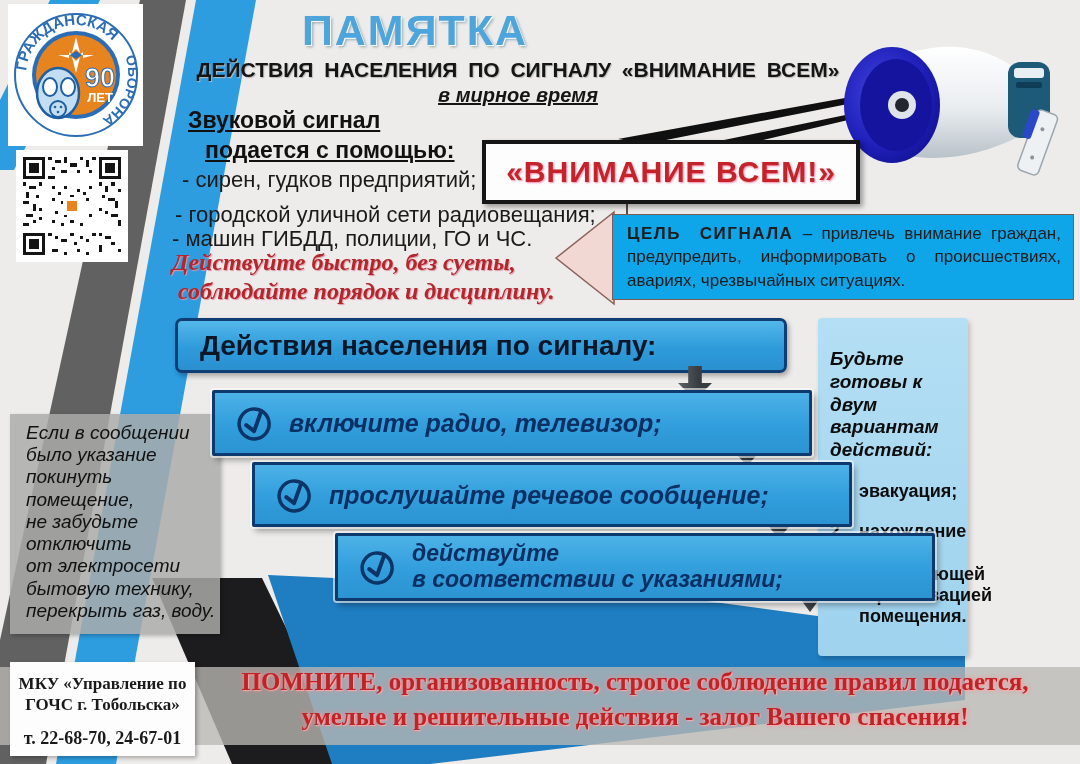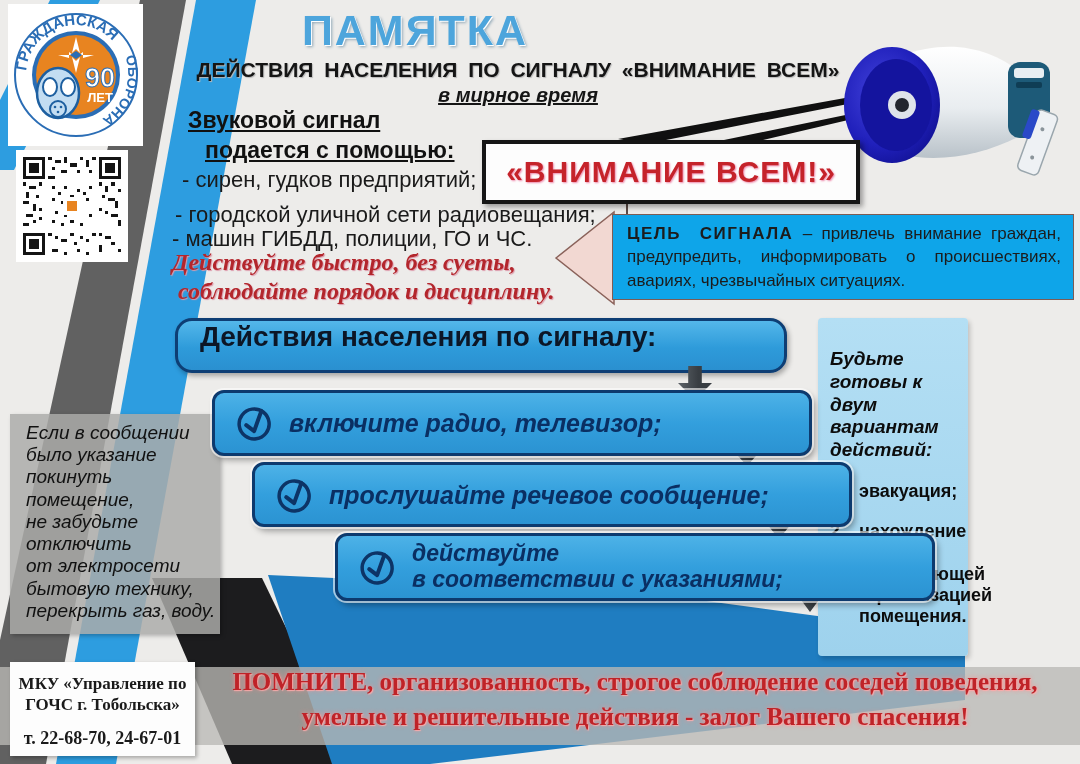--- a/index.html
+++ b/index.html
@@ -33,25 +33,25 @@
   
   #attention{left:482px;top:140px;width:370px;height:56px;background:#fdfdfd;border:4px solid #161616;
              box-shadow:3px 3px 5px rgba(0,0,0,.35);z-index:3;display:flex;align-items:center;justify-content:center;}
   #attention span{font-size:30px;font-weight:bold;color:#c5232a;letter-spacing:1px;text-shadow:1px 1px 2px #e8a;}
   
   #purpose{left:612px;top:214px;width:462px;height:86px;background:#0ea5e9;border:1.5px solid #7d5c54;
            box-sizing:border-box;padding:7px 12px 0 14px;z-index:3;font-size:17px;line-height:1.38;color:#1c1c1c;
            text-align:justify;}
   #purpose b{letter-spacing:1.5px;word-spacing:8px;}
   
-  #act-header{left:175px;top:318px;width:612px;height:55px;border-radius:17px;z-index:2;
+  #act-header{left:175px;top:318px;width:612px;height:55px;border-radius:7px;z-index:2;
               background:linear-gradient(180deg,#54b7ea,#2e9bda 55%,#2a90d0);border:3px solid #0e3e74;box-sizing:border-box;
-              display:flex;padding-left:22px;box-shadow:2px 3px 5px rgba(0,0,0,.3);}
+              display:flex;align-items:center;padding-left:22px;box-shadow:2px 3px 5px rgba(0,0,0,.3);}
   #act-header span{font-size:28px;font-weight:bold;color:#0c1626;}
-  .step{border-radius:12px;z-index:2;background:linear-gradient(180deg,#4db2e7,#339fdd 50%,#2b93d2);
+  .step{border-radius:2px;z-index:2;background:linear-gradient(180deg,#4db2e7,#339fdd 50%,#2b93d2);
         border:3px solid #0d3a6e;box-sizing:border-box;display:flex;align-items:center;gap:16px;padding-left:20px;
         box-shadow:0 0 0 2px rgba(255,255,255,.6),3px 4px 6px rgba(0,0,0,.35);}
   .step-text{font-size:25px;font-weight:bold;font-style:italic;color:#0a2f63;line-height:1.12;}
   .step-text.small{font-size:23px;}
   #step0{left:212px;top:390px;width:600px;height:66px;}
   #step1{left:252px;top:462px;width:600px;height:65px;}
   #step2{left:295px;top:533px;width:600px;height:68px;margin-left:40px;}
   #step3{left:348px;top:600px;width:614px;height:62px;}
   .check{flex:0 0 auto;transform:rotate(-8deg);}
   
@@ -335,17 +335,17 @@
 бытовую технику,
 перекрыть газ, воду.</div>
 
   <div class="abs" id="org-box">
     <div class="org-name preline">МКУ «Управление по
 ГОЧС г. Тобольска»</div>
     <div class="org-phone">т. 22-68-70, 24-67-01</div>
   </div>
 
   <div class="abs" id="footer-msg">
-    <div class="fm1">ПОМНИТЕ, организованность, строгое соблюдение соседей поведения,</div>
+    <div class="fm1">ПОМНИТЕ, организованность, строгое соблюдение правил подается,</div>
     <div class="fm2">умелые и решительные действия  - залог Вашего спасения!</div>
   </div>
 
 </div>
 
 </body></html>

